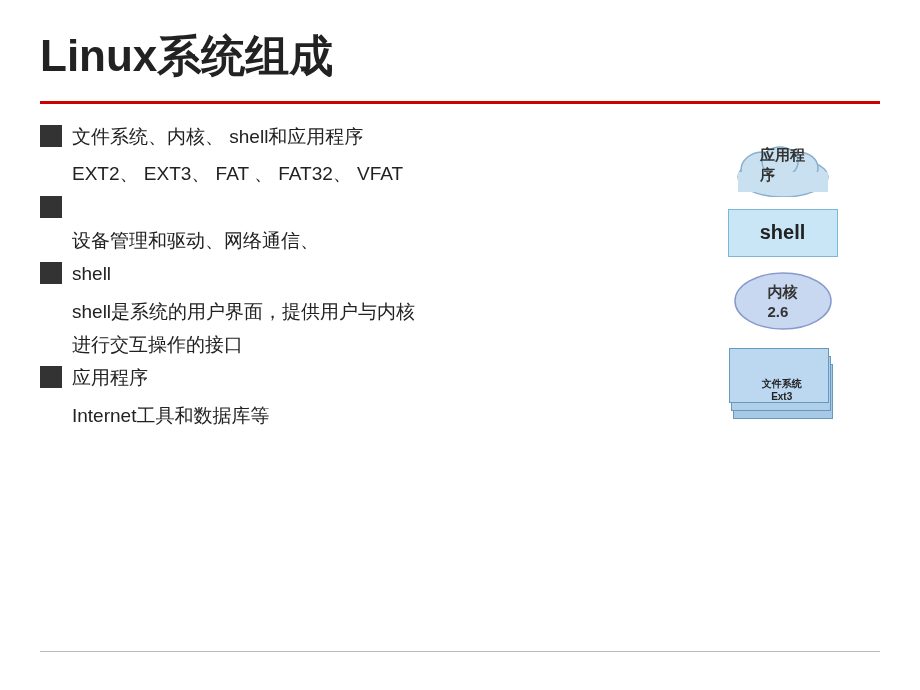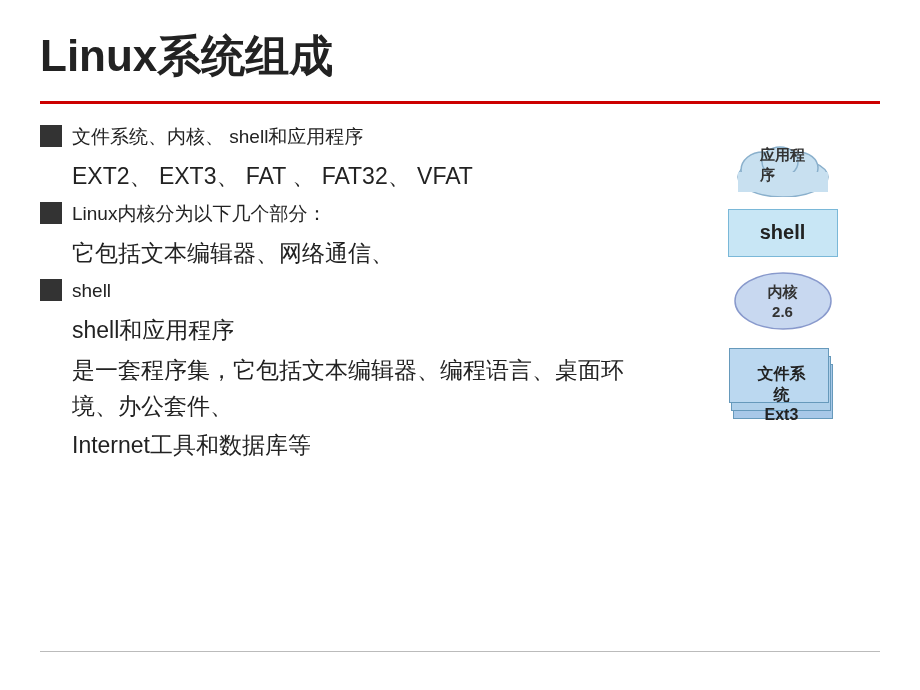--- a/index.html
+++ b/index.html
@@ -62,21 +62,21 @@
       flex-shrink: 0;
     }
 
     .bullet-text {
       font-size: 19px;
       color: #222222;
       line-height: 1.55;
     }
 
     .sub-text {
-      font-size: 23px;
+      font-size: 19px;
       color: #222222;
       line-height: 1.55;
       margin-left: 32px;
       margin-bottom: 4px;
     }
 
     .right-diagram {
       width: 195px;
       display: flex;
       flex-direction: column;
@@ -136,21 +136,20 @@
       height: 100%;
     }
 
     .kernel-label {
       position: absolute;
       top: 50%;
       left: 50%;
       transform: translate(-50%, -50%);
       font-size: 15px;
       color: #333;
-      text-align: center;
       line-height: 1.3;
       font-weight: bold;
     }
 
     
     .fs-stack {
       position: relative;
       width: 110px;
       height: 80px;
     }
@@ -163,21 +162,21 @@
 
     .fs-box-1 { width: 100px; height: 55px; top: 18px; left: 5px; }
     .fs-box-2 { width: 100px; height: 55px; top: 10px; left: 3px; background: #b0d0ea; }
     .fs-box-3 { width: 100px; height: 55px; top: 2px; left: 1px; background: #bbd8f0; }
 
     .fs-label {
       position: absolute;
       top: 50%;
       left: 50%;
       transform: translate(-52%, -35%);
-      font-size: 16px;
+      font-size: 10px;
       color: #222;
       text-align: center;
       line-height: 1.3;
       font-weight: bold;
       z-index: 10;
     }
 
     .footer {
       position: absolute;
       bottom: 14px;
@@ -217,35 +216,38 @@
         <div class="bullet-icon"></div>
         <div class="bullet-text">
           <span>文件系统、内核、 shell和应用程序</span>
         </div>
       </div>
 
       <div class="sub-text">EXT2、 EXT3、 FAT 、 FAT32、 VFAT</div>
 
       <div class="bullet-item">
         <div class="bullet-icon"></div>
-        <div class="bullet-text">
-          <span>Linux内核分为以下几个部分：</span>
-        </div>
-      </div>
-      <div class="sub-text">它包括文本编辑器、网络通信、</div>
+      </div>
+      <div class="sub-text">设备管理和驱动、网络通信、</div>
 
       <div class="bullet-item">
         <div class="bullet-icon"></div>
         <div class="bullet-text">
           <span>shell</span>
         </div>
       </div>
-      <div class="sub-text">shell和应用程序</div>
-
-      <div class="sub-text">是一套程序集，它包括文本编辑器、编程语言、桌面环境、办公套件、</div>
+      <div class="sub-text">shell是系统的用户界面，提供用户与内核</div>
+      <div class="sub-text">进行交互操作的接口</div>
+
+      <div class="bullet-item">
+        <div class="bullet-icon"></div>
+        <div class="bullet-text">
+          <span>应用程序</span>
+        </div>
+      </div>
       <div class="sub-text">Internet工具和数据库等</div>
 
     </div>
 
     <div class="right-diagram">
 
       <div class="cloud-shape">
         <svg viewBox="0 0 110 65" xmlns="http://www.w3.org/2000/svg">
           <ellipse cx="55" cy="45" rx="45" ry="20" fill="#c8e0f0" stroke="#8ab0cc" stroke-width="1.5"></ellipse>
           <ellipse cx="35" cy="38" rx="22" ry="18" fill="#c8e0f0" stroke="#8ab0cc" stroke-width="1.5"></ellipse>

